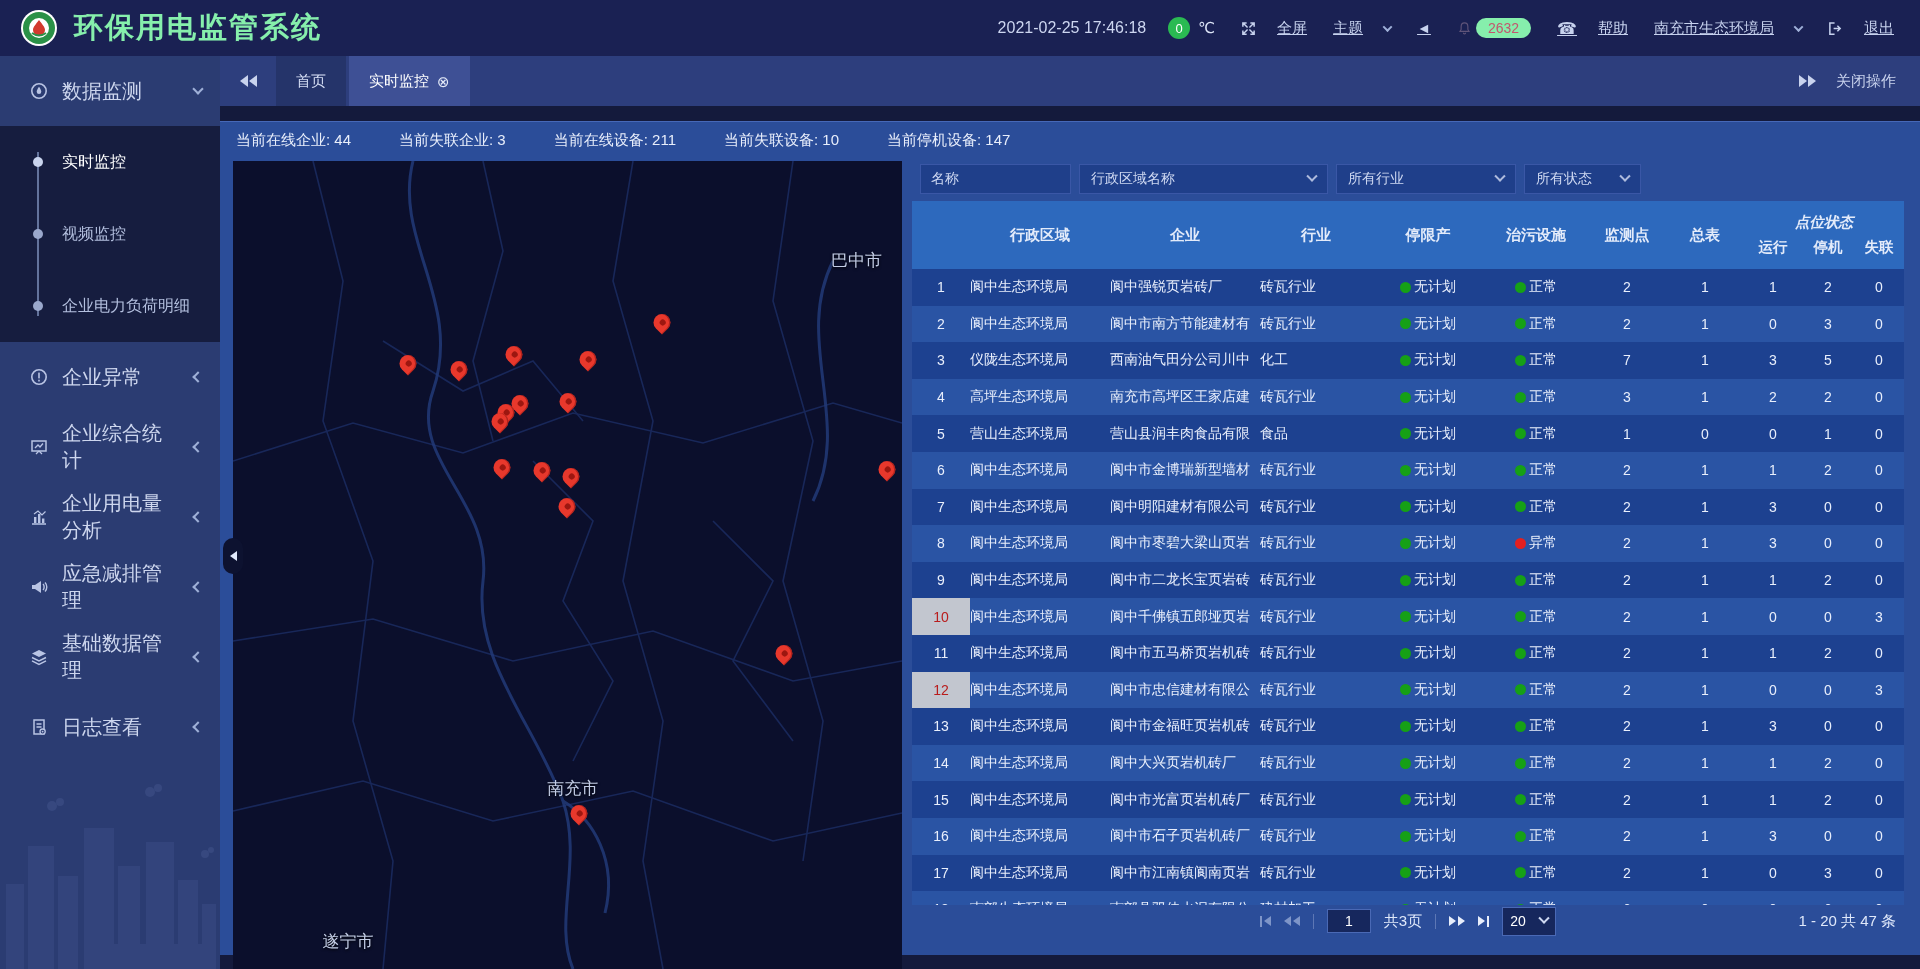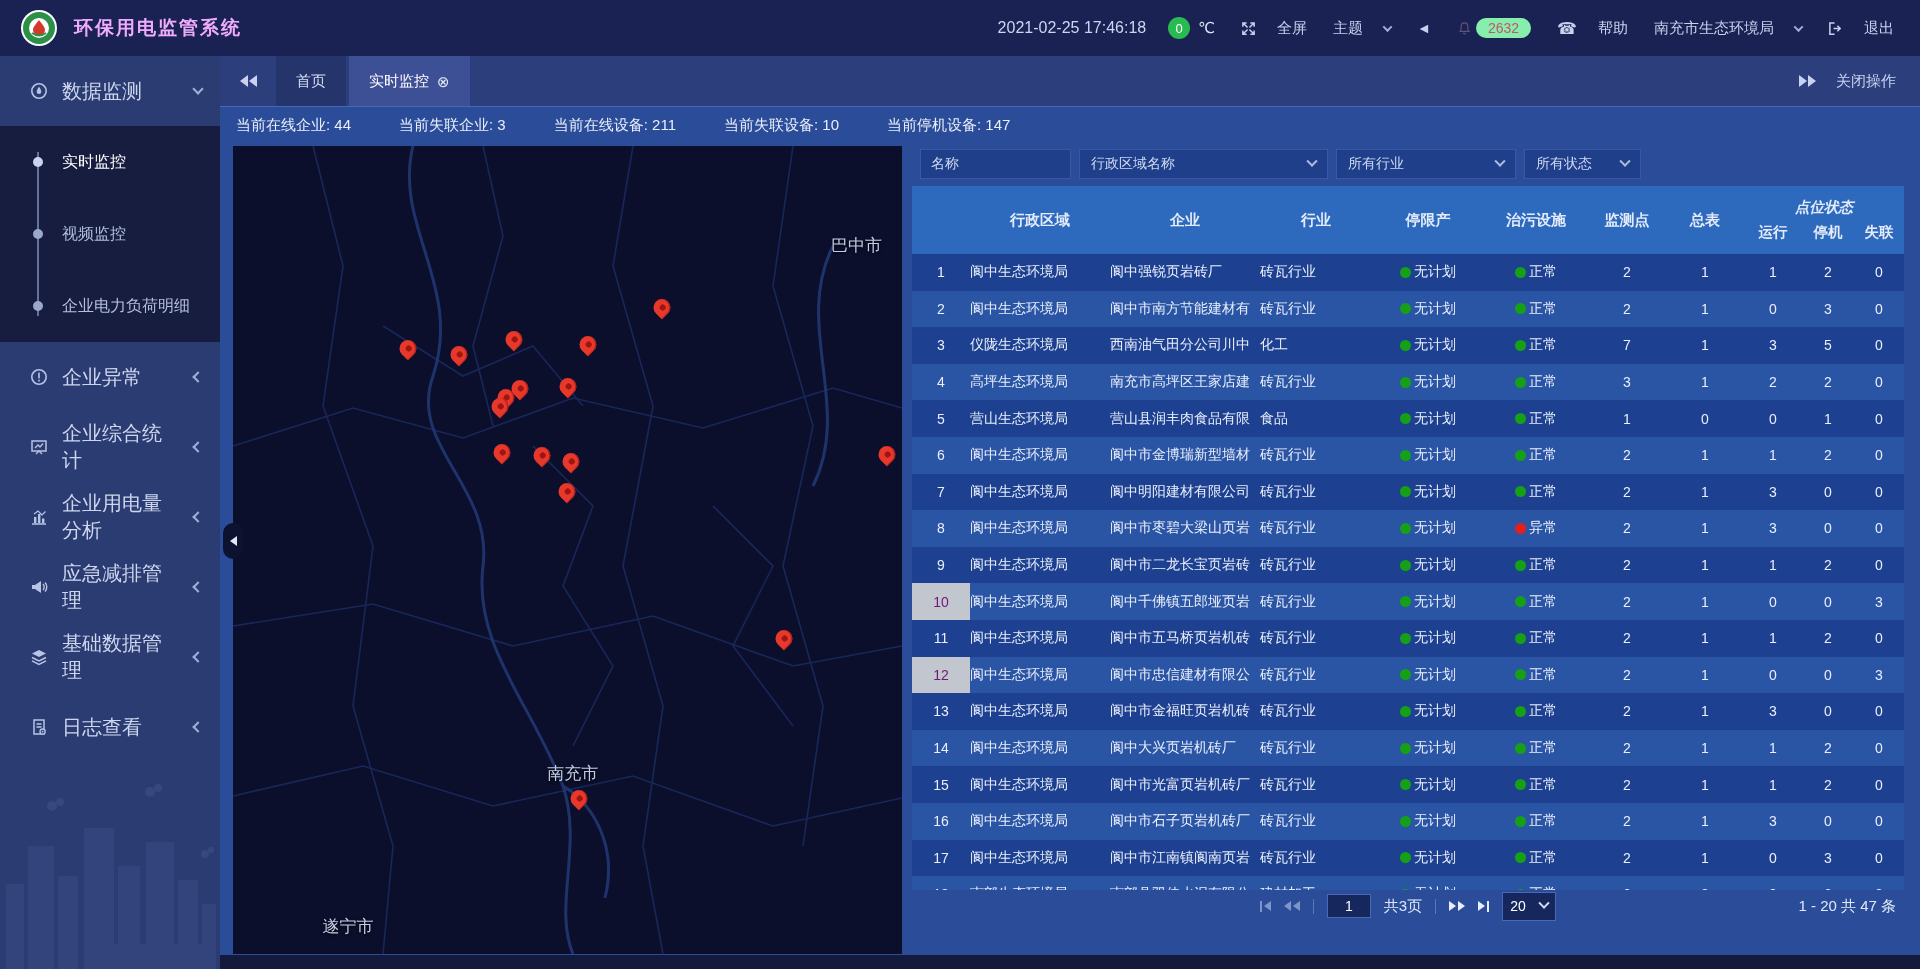--- a/index.html
+++ b/index.html
@@ -5,27 +5,27 @@
   * { margin:0; padding:0; box-sizing:border-box; }
   html,body { width:1920px; height:969px; overflow:hidden; }
   body { font-family:"Liberation Sans","DejaVu Sans",sans-serif; background:#141a3c; color:#e9effc; }
 
   .app { width:1920px; height:969px; display:flex; flex-direction:column; }
 
   
   .hdr { height:56px; flex:none; background:#1a2153; display:flex; align-items:center; justify-content:space-between; padding:0 26px 0 20px; }
   .h-left { display:flex; align-items:center; gap:16px; }
   .logo { width:38px; height:38px; }
-  .app-title { font-size:19px; font-weight:bold; color:#f0abfc; letter-spacing:2px; }
+  .app-title { font-size:29px; font-weight:bold; color:#86efac; letter-spacing:2px; }
   .h-right { display:flex; align-items:center; gap:26px; color:#c7d2ee; font-size:15px; }
   .datetime { font-size:16px; color:#cdd6f0; }
   .temp { display:flex; align-items:center; gap:8px; margin-left:-4px; }
   .temp-badge { width:22px; height:22px; border-radius:50%; background:#2aba52; color:#fff; font-size:13px; display:flex; align-items:center; justify-content:center; }
   .temp-unit { font-size:15px; color:#dde5f7; }
-  .h-item { display:flex; align-items:center; gap:21px; cursor:pointer; white-space:nowrap; }
+  .h-item { display:flex; align-items:center; gap:21px; cursor:pointer; white-space:nowrap;text-decoration:underline; }
   .caret-down { width:7px; height:7px; border-right:2px solid #9fb0d8; border-bottom:2px solid #9fb0d8; transform:rotate(45deg) translate(-1px,-1px); display:inline-block; }
   .mute-glyph { font-size:14px; color:#c7d2ee; }
   .notif { display:flex; align-items:center; gap:4px; cursor:pointer; }
   .notif-pill { background:#86efac; color:#c2576e; border-radius:11px; padding:2px 12px; font-size:14px; }
   .phone-glyph { font-size:16px; }
 
   
   .bd { flex:1; display:flex; min-height:0; }
 
   
@@ -55,21 +55,21 @@
   .tab-close { font-size:15px; line-height:1; color:#e6ecfa; }
   .tab-right { margin-left:auto; display:flex; align-items:center; gap:20px; padding-right:24px; color:#c9d3ee; font-size:15px; }
   .dbl { display:flex; gap:1px; align-items:center; cursor:pointer; }
   .tri-l { width:0; height:0; border-top:6px solid transparent; border-bottom:6px solid transparent; border-right:8px solid currentColor; }
   .tri-r { width:0; height:0; border-top:6px solid transparent; border-bottom:6px solid transparent; border-left:8px solid currentColor; }
   .tri-sm.tri-l { border-top-width:5px; border-bottom-width:5px; border-right-width:7px; }
   .tri-sm.tri-r { border-top-width:5px; border-bottom-width:5px; border-left-width:7px; }
   .vbar { width:2px; height:11px; background:currentColor; }
 
   
-  .statsbar { height:38px; flex:none; background:#2b4d99; border-top:1px solid #4668b8; display:flex; align-items:center; gap:48px; padding-left:16px; font-size:15px; color:#e8eefb; }
+  .statsbar { height:38px; flex:none; background:#2b4d99; border-top:1px solid #4668b8; display:flex; align-items:center; gap:48px; padding-left:16px; font-size:15px; color:#e8eefb;margin-top:15px; }
 
   
   .content { flex:1; min-height:0; background:#2b4d99; display:flex; gap:10px; padding:2px 16px 0 13px; position:relative; }
   .footer-strip { height:14px; flex:none; background:#141a3c; }
 
   
   .map { width:669px; height:808px; flex:none; background:#0b0f2c; position:relative; overflow:hidden; }
   .city-label { position:absolute; transform:translate(-50%,-50%); font-size:17px; color:#c3cde6; text-shadow:0 1px 3px #000; white-space:nowrap; }
   .pin { position:absolute; width:17px; height:17px; background:#e8382c; border-radius:50% 50% 50% 0; transform:translate(-50%,-100%) rotate(-45deg); box-shadow:inset -1px -1px 0 rgba(110,10,10,.45); cursor:pointer; }
   .pin::after { content:''; position:absolute; left:5.5px; top:5.5px; width:6px; height:6px; border-radius:50%; background:#9d1710; }
@@ -91,21 +91,21 @@
   .th-group { display:flex; flex-direction:column; gap:6px; }
   .g-label { text-align:center; font-style:italic; font-size:14.5px; }
   .g-cols { display:grid; grid-template-columns:58px 52px 50px; font-size:14.5px; text-align:center; }
   .tbody { height:636px; overflow:hidden; }
   .trow { height:36.6px; display:grid; grid-template-columns:58px 140px 150px 112px 112px 104px 78px 78px 58px 52px 50px; align-items:center; font-size:14px; color:#e9effc; cursor:default; }
   .trow.odd { background:#1d4190; }
   .trow.even { background:#2a54a4; }
   .td { overflow:hidden; white-space:nowrap; }
   .td.center { text-align:center; }
   .td.num { height:100%; display:flex; align-items:center; justify-content:center; }
-  .td.num.hl { background:#c2c6cf; color:#701a75; }
+  .td.num.hl { background:#c2c6cf; color:#b91c1c; }
   .td.status { display:flex; align-items:center; justify-content:center; gap:3px; }
   .dot { width:11px; height:11px; border-radius:50%; flex:none; }
   .dot.ok { background:#16a016; } .dot.bad { background:#e32020; }
 
   
   .pager { height:30px; flex:none; margin-top:1px; display:flex; align-items:center; position:relative; color:#c3d0ef; }
   .pager-center { position:absolute; left:0; right:0; display:flex; justify-content:center; align-items:center; gap:13px; }
   .pg-btn { display:flex; align-items:center; gap:2px; cursor:pointer; color:#7e95c8; }
   .pg-btn.on { color:#e8eefb; }
   .pg-sep { width:1px; height:15px; background:#5d77b5; }

